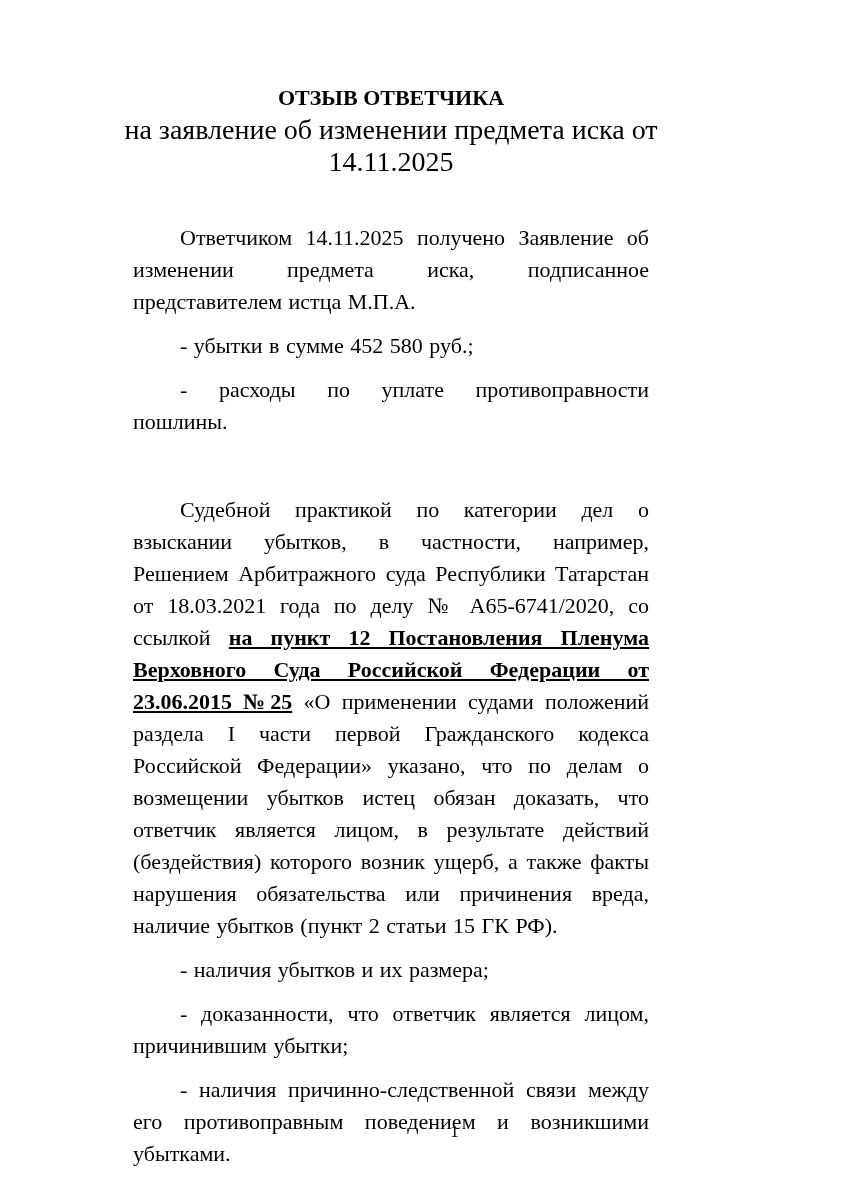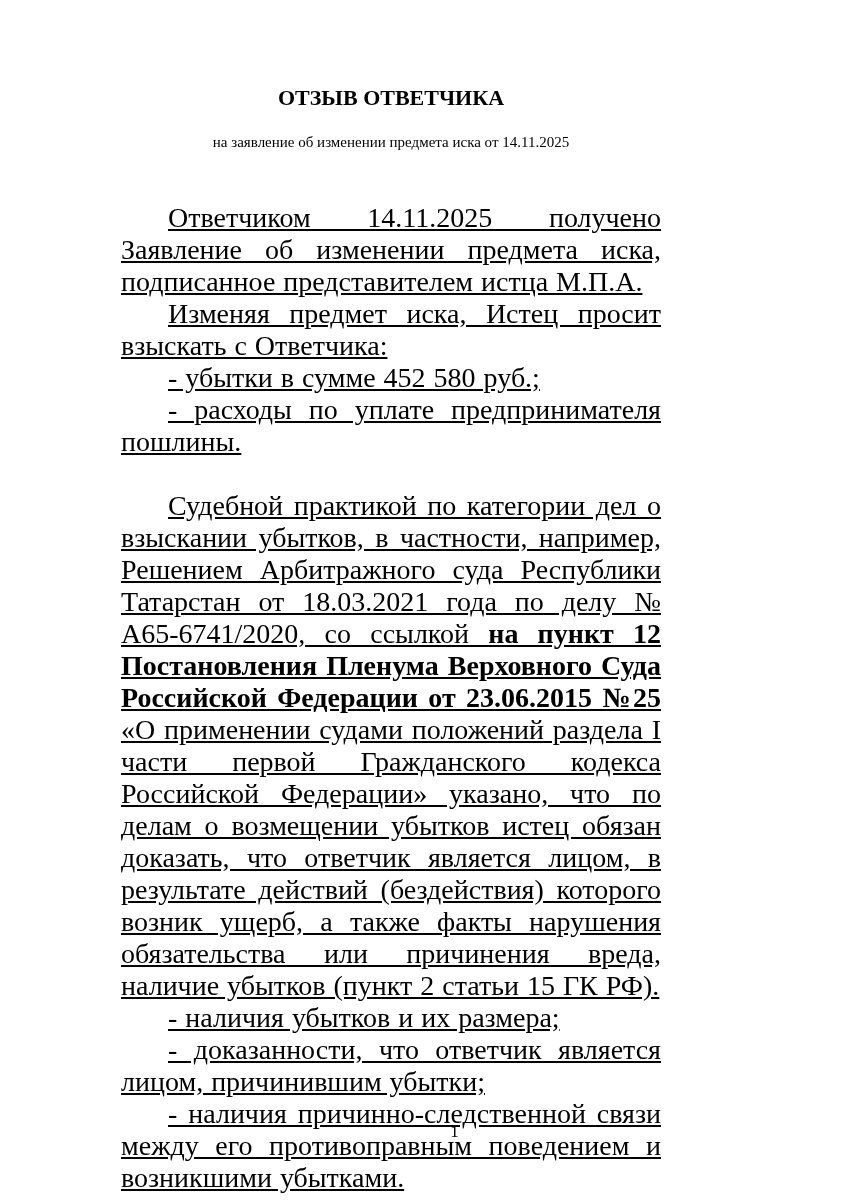--- a/index.html
+++ b/index.html
@@ -26,33 +26,32 @@
     background: #ffffff;
   }
   .doc-title {
     font-size: 22px;
     line-height: 32px;
     font-weight: bold;
     text-align: center;
     margin: 0;
   }
   .doc-subtitle {
-    font-size: 15px;
+    font-size: 28px;
     line-height: 32px;
     text-align: center;
-    margin: 12px;
+    margin: 0;
   }
   p.body-par {
-    font-size: 28px;
+    font-size: 22px;
     line-height: 32px;
     text-align: justify;
     text-indent: 47px;
-    margin: 0;
+    margin: 12px;
     word-spacing: 1px;
-    text-decoration: underline;
   }
   .spacer {
     height: 32px;
   }
   .bold-underline {
     font-weight: bold;
     text-decoration: underline;
   }
   .page-number {
     position: absolute;
@@ -70,25 +69,24 @@
 <div class="page">
 
   <h1 class="doc-title">ОТЗЫВ ОТВЕТЧИКА</h1>
 
   <div class="doc-subtitle">на заявление об изменении предмета иска от 14.11.2025</div>
 
   <div class="spacer"></div>
 
   <p class="body-par">Ответчиком 14.11.2025 получено Заявление об изменении предмета иска, подписанное представителем истца М.П.А.</p>
 
-  <p class="body-par">Изменяя предмет иска, Истец просит взыскать с Ответчика:</p>
 
   <p class="body-par">- убытки в сумме 452 580 руб.;</p>
 
-  <p class="body-par">- расходы по уплате предпринимателя пошлины.</p>
+  <p class="body-par">- расходы по уплате противоправности пошлины.</p>
 
   <div class="spacer"></div>
 
   <p class="body-par"><span>Судебной практикой по категории дел о взыскании убытков, в частности, например, Решением Арбитражного суда Республики Татарстан от 18.03.2021 года по делу № А65-6741/2020, со ссылкой </span><span class="bold-underline">на пункт 12 Постановления Пленума Верховного Суда Российской Федерации от 23.06.2015 №25</span><span> «О применении судами положений раздела I части первой Гражданского кодекса Российской Федерации» указано, что по делам о возмещении убытков истец обязан доказать, что ответчик является лицом, в результате действий (бездействия) которого возник ущерб, а также факты нарушения обязательства или причинения вреда, наличие убытков (пункт 2 статьи 15 ГК РФ).</span></p>
 
 
   <p class="body-par">- наличия убытков и их размера;</p>
 
   <p class="body-par">- доказанности, что ответчик является лицом, причинившим убытки;</p>
 

